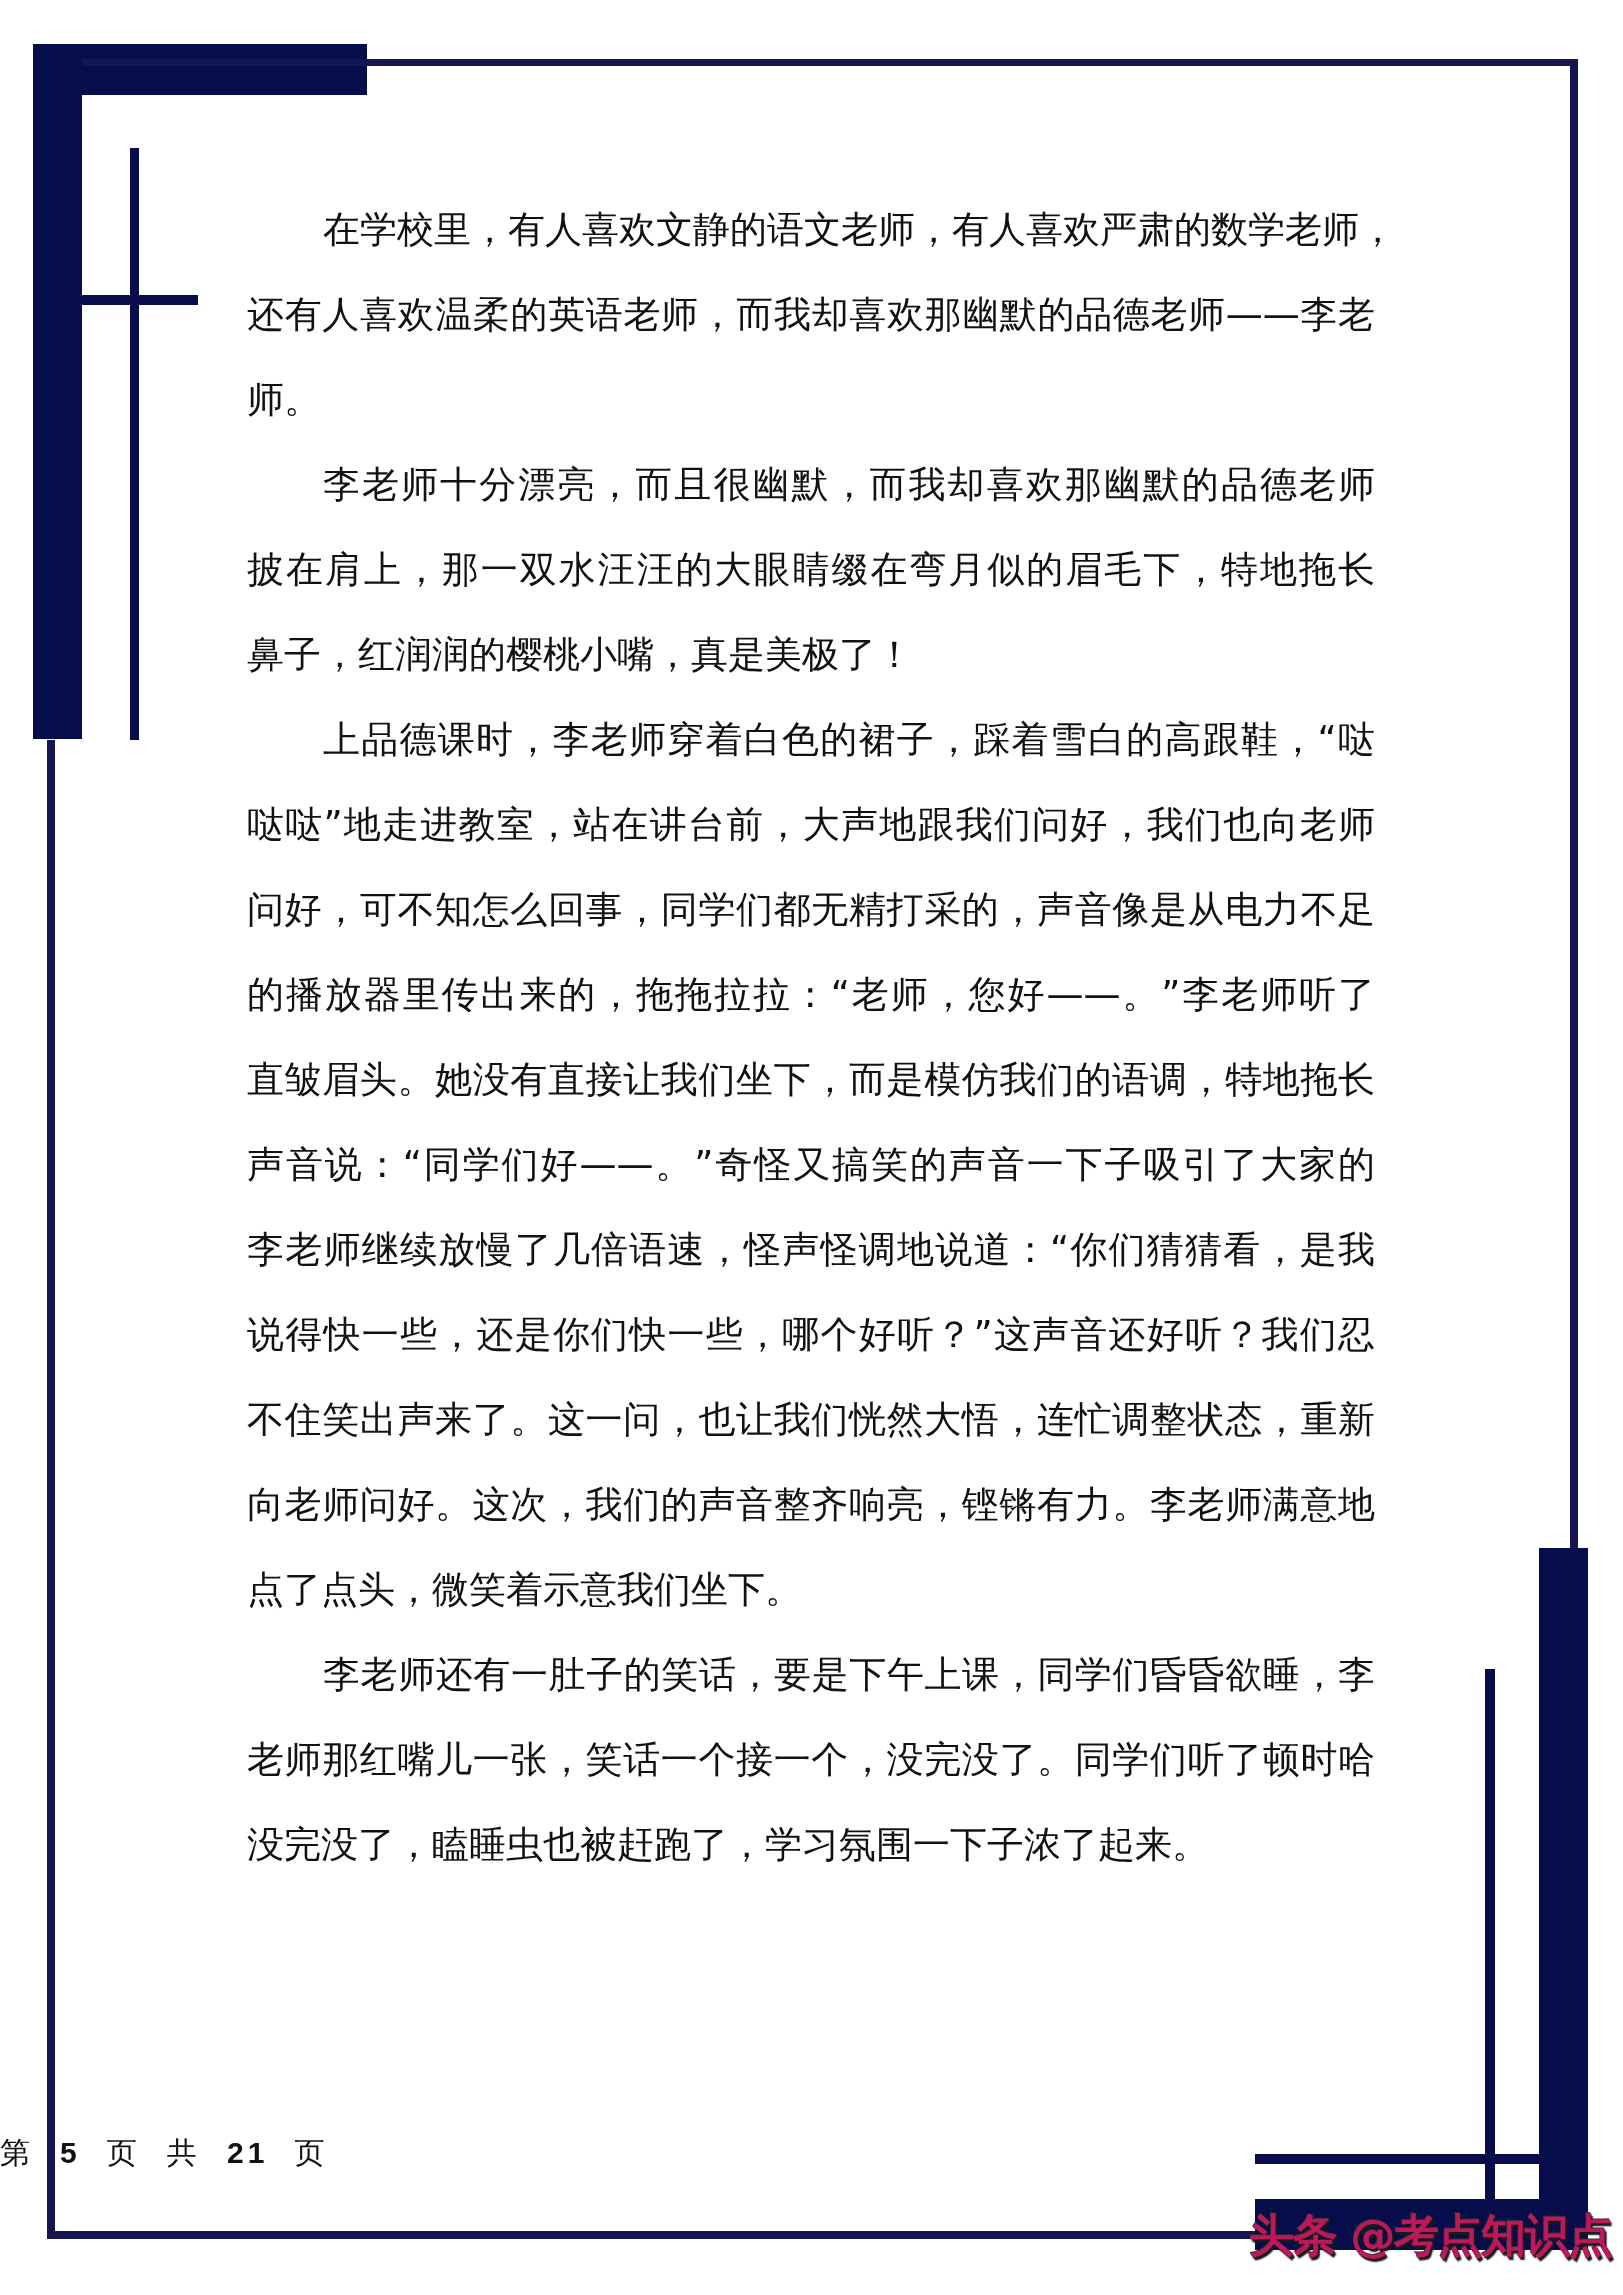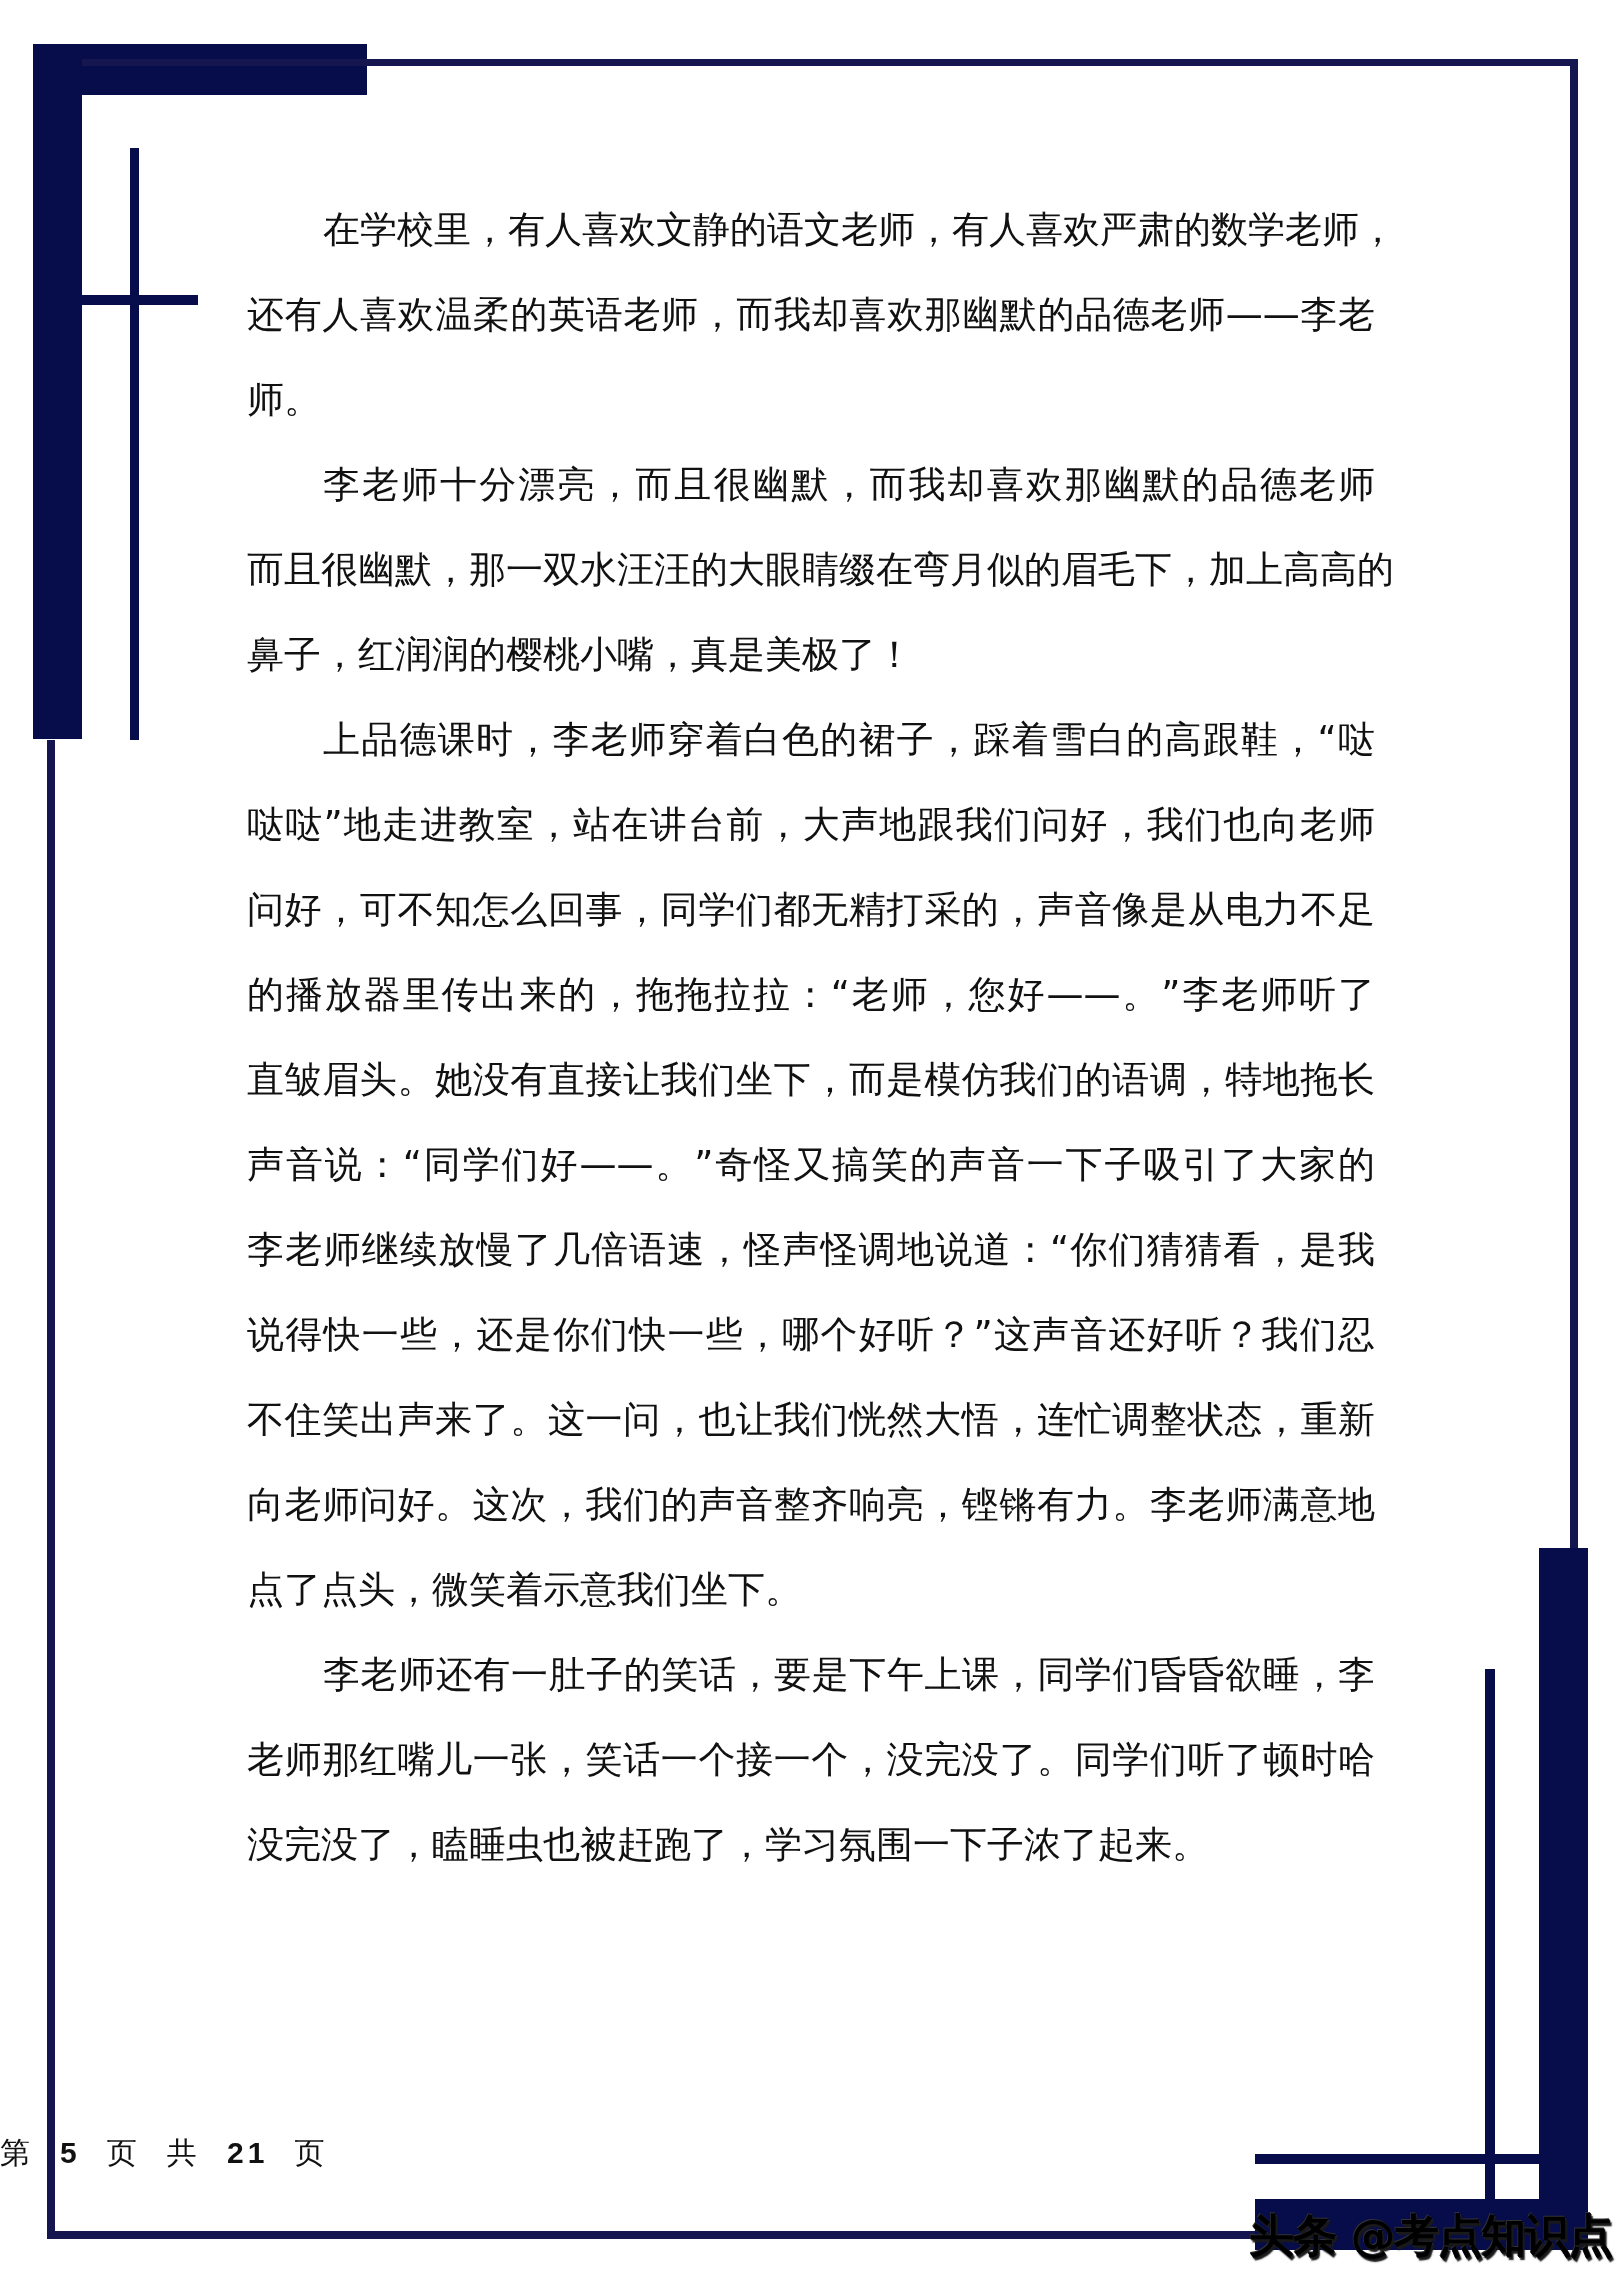--- a/index.html
+++ b/index.html
@@ -27,21 +27,21 @@
 
   .footer {
     position: absolute; left: 0; width: 1623px; top: 2133px;
     text-align: left; font-family: "DejaVu Serif", "Liberation Serif", serif;
     font-size: 30px; color: #111; word-spacing: 12.3px; letter-spacing: 4.1px;
   }
   .footer .num { font-family: "Liberation Sans", "DejaVu Sans", sans-serif; font-weight: bold; }
 
   .watermark {
     position: absolute; left: 1249px; top: 2206px;
-    font-size: 45px; font-weight: bold; color: #000000; white-space: nowrap;
+    font-size: 45px; font-weight: bold; color: #be185d; white-space: nowrap;
     letter-spacing: -1.4px;
     text-shadow: 2px 2.7px 1.4px #1a1a1a, -0.7px -0.7px 0 #333, 0.7px 0.7px 0 #333;
   }
 </style>
 </head>
 <body>
 
 <div class="deco" style="left:33px; top:44px; width:334px; height:51px;"></div>
 <div class="deco" style="left:33px; top:44px; width:49px; height:695px;"></div>
 <div class="deco" style="left:130px; top:148px; width:8.9px; height:592px;"></div>
@@ -58,21 +58,21 @@
 <div class="deco" style="left:1255px; top:2154px; width:285px; height:9.5px;"></div>
 
 <div class="page-text">
   <div class="para p1">
     <span class="line indent">在学校里，有人喜欢文静的语文老师，有人喜欢严肃的数学老师，</span>
     <span class="line">还有人喜欢温柔的英语老师，而我却喜欢那幽默的品德老师——李老</span>
     <span class="line last">师。</span>
   </div>
   <div class="para">
     <span class="line indent">李老师十分漂亮，而且很幽默，而我却喜欢那幽默的品德老师</span>
-    <span class="line">而且很幽默，那一双水汪汪的大眼睛缀在弯月似的眉毛下，加上高高的</span>
+    <span class="line">披在肩上，那一双水汪汪的大眼睛缀在弯月似的眉毛下，特地拖长</span>
     <span class="line last">鼻子，红润润的樱桃小嘴，真是美极了！</span>
   </div>
   <div class="para">
     <span class="line indent">上品德课时，李老师穿着白色的裙子，踩着雪白的高跟鞋，“哒</span>
     <span class="line">哒哒”地走进教室，站在讲台前，大声地跟我们问好，我们也向老师</span>
     <span class="line">问好，可不知怎么回事，同学们都无精打采的，声音像是从电力不足</span>
     <span class="line">的播放器里传出来的，拖拖拉拉：“老师，您好——。”李老师听了</span>
     <span class="line">直皱眉头。她没有直接让我们坐下，而是模仿我们的语调，特地拖长</span>
     <span class="line">声音说：“同学们好——。”奇怪又搞笑的声音一下子吸引了大家的</span>
     <span class="line">李老师继续放慢了几倍语速，怪声怪调地说道：“你们猜猜看，是我</span>

